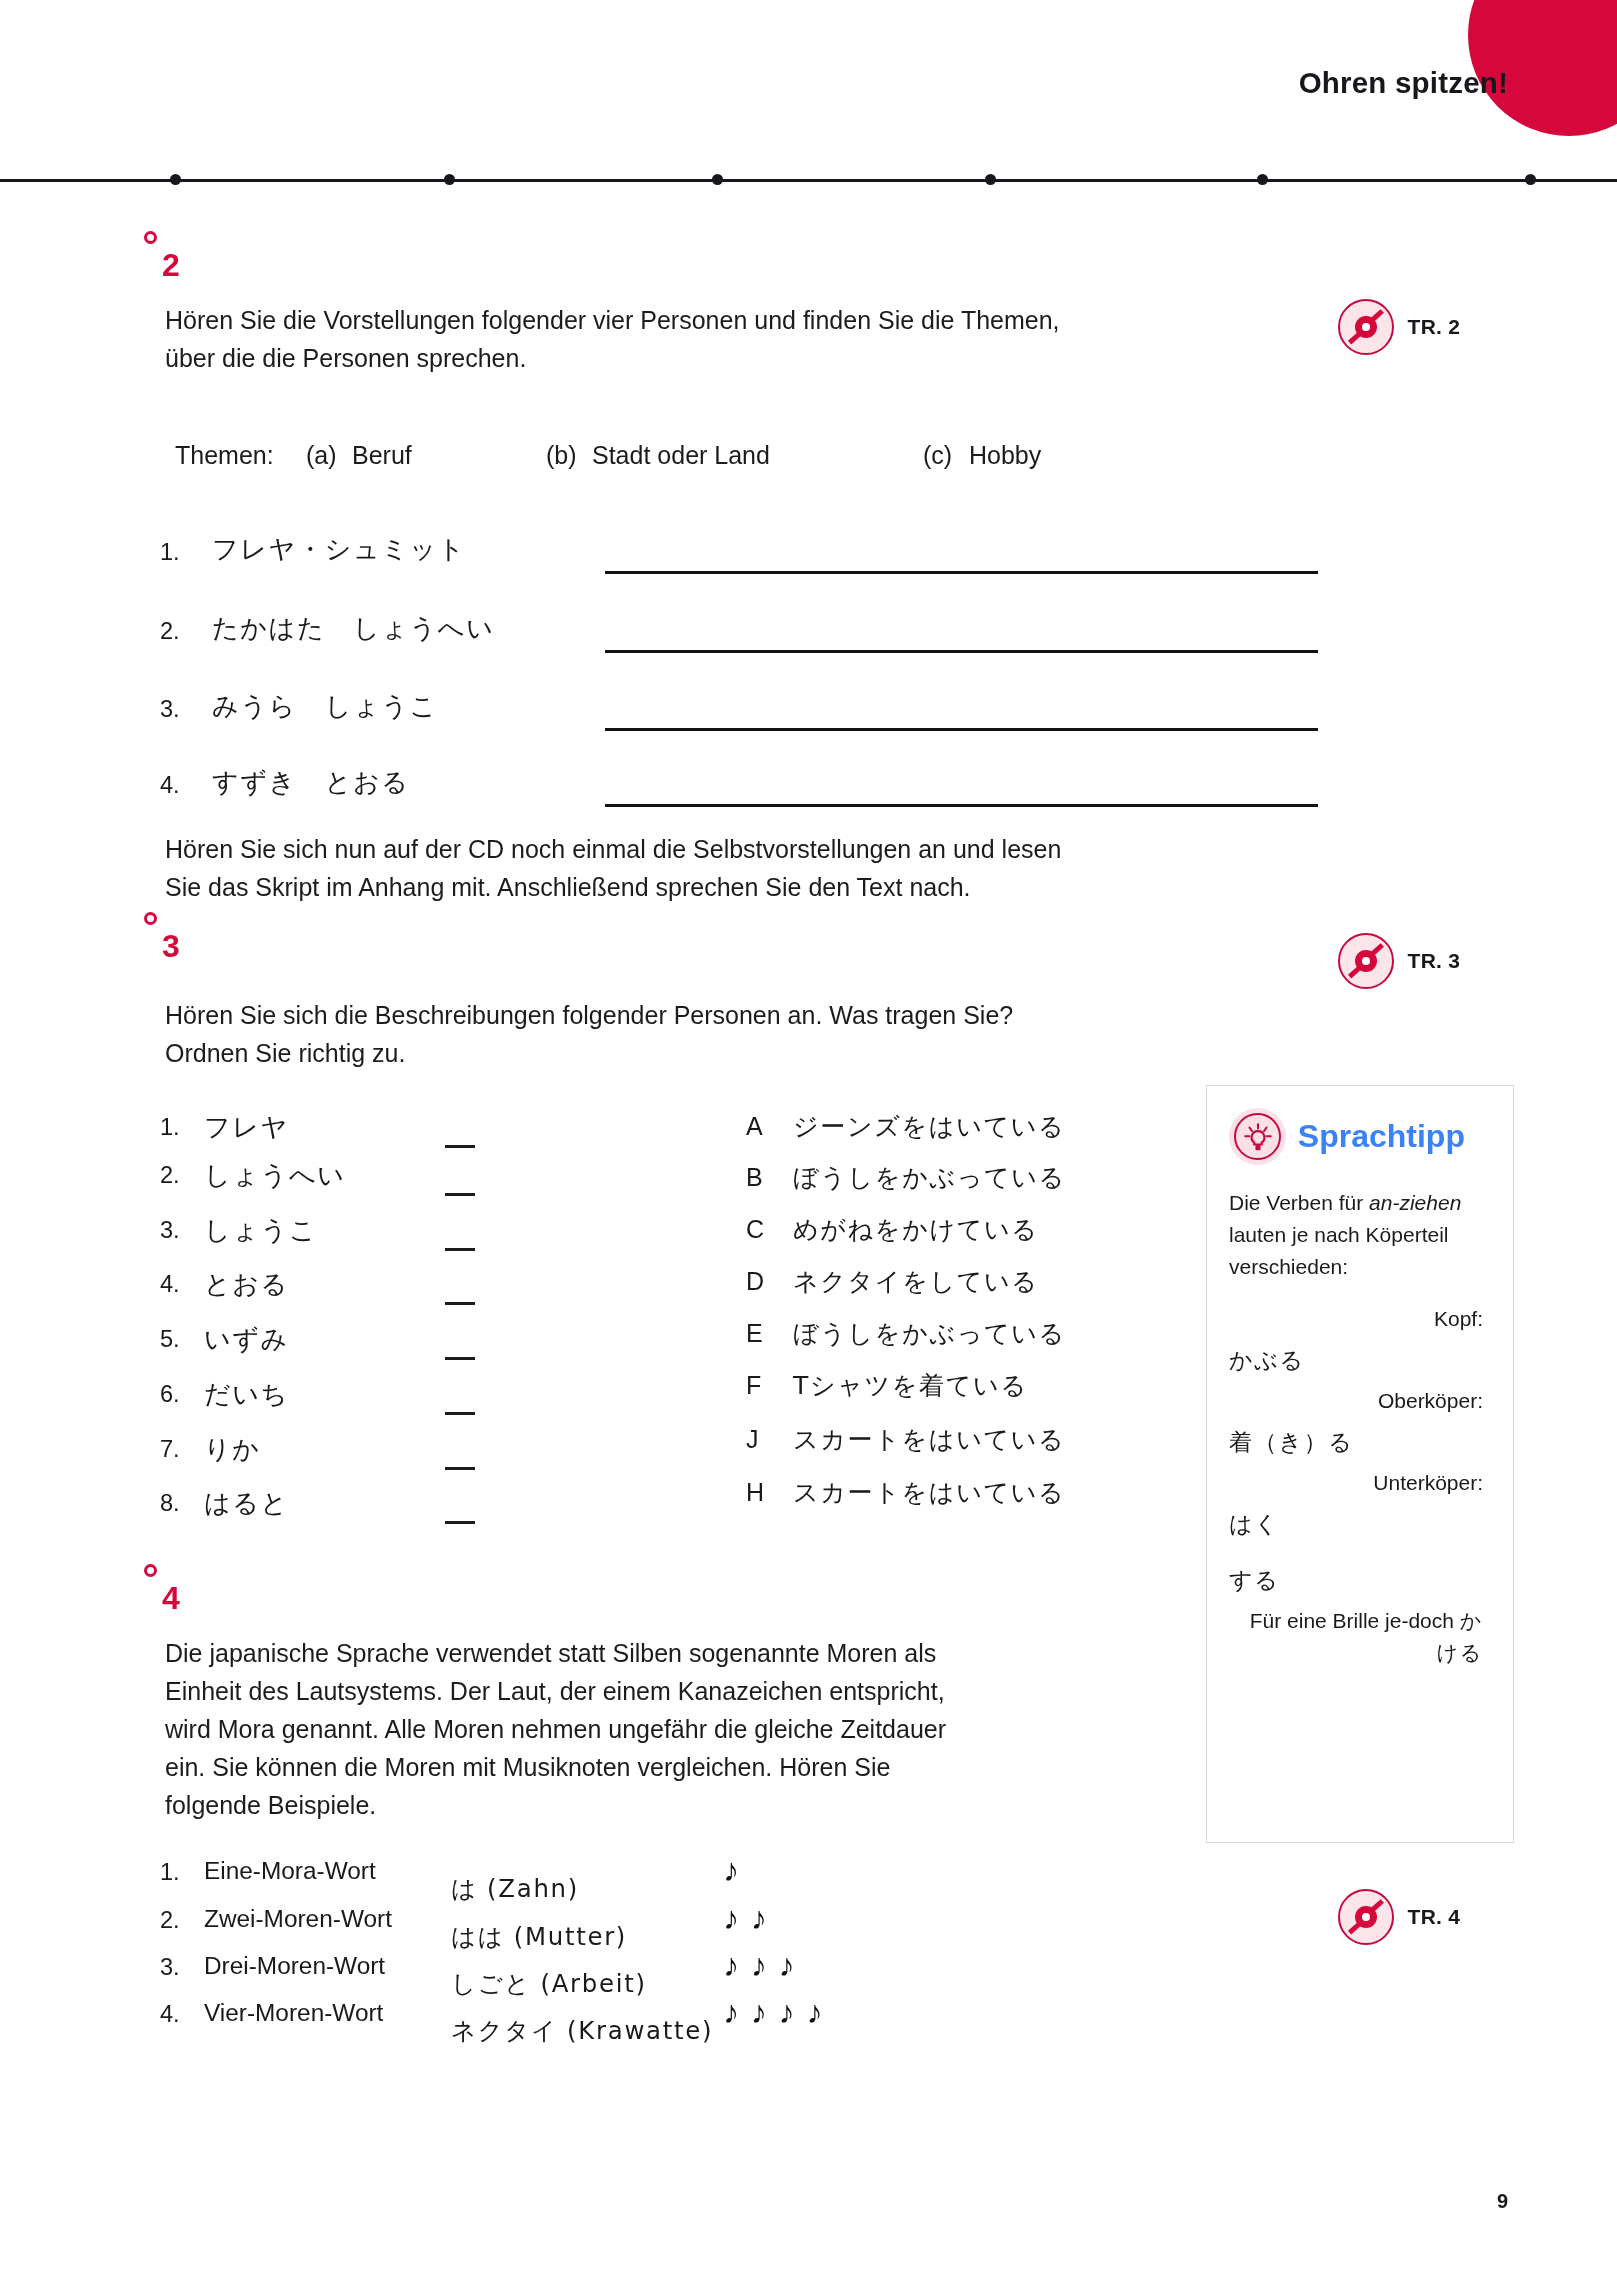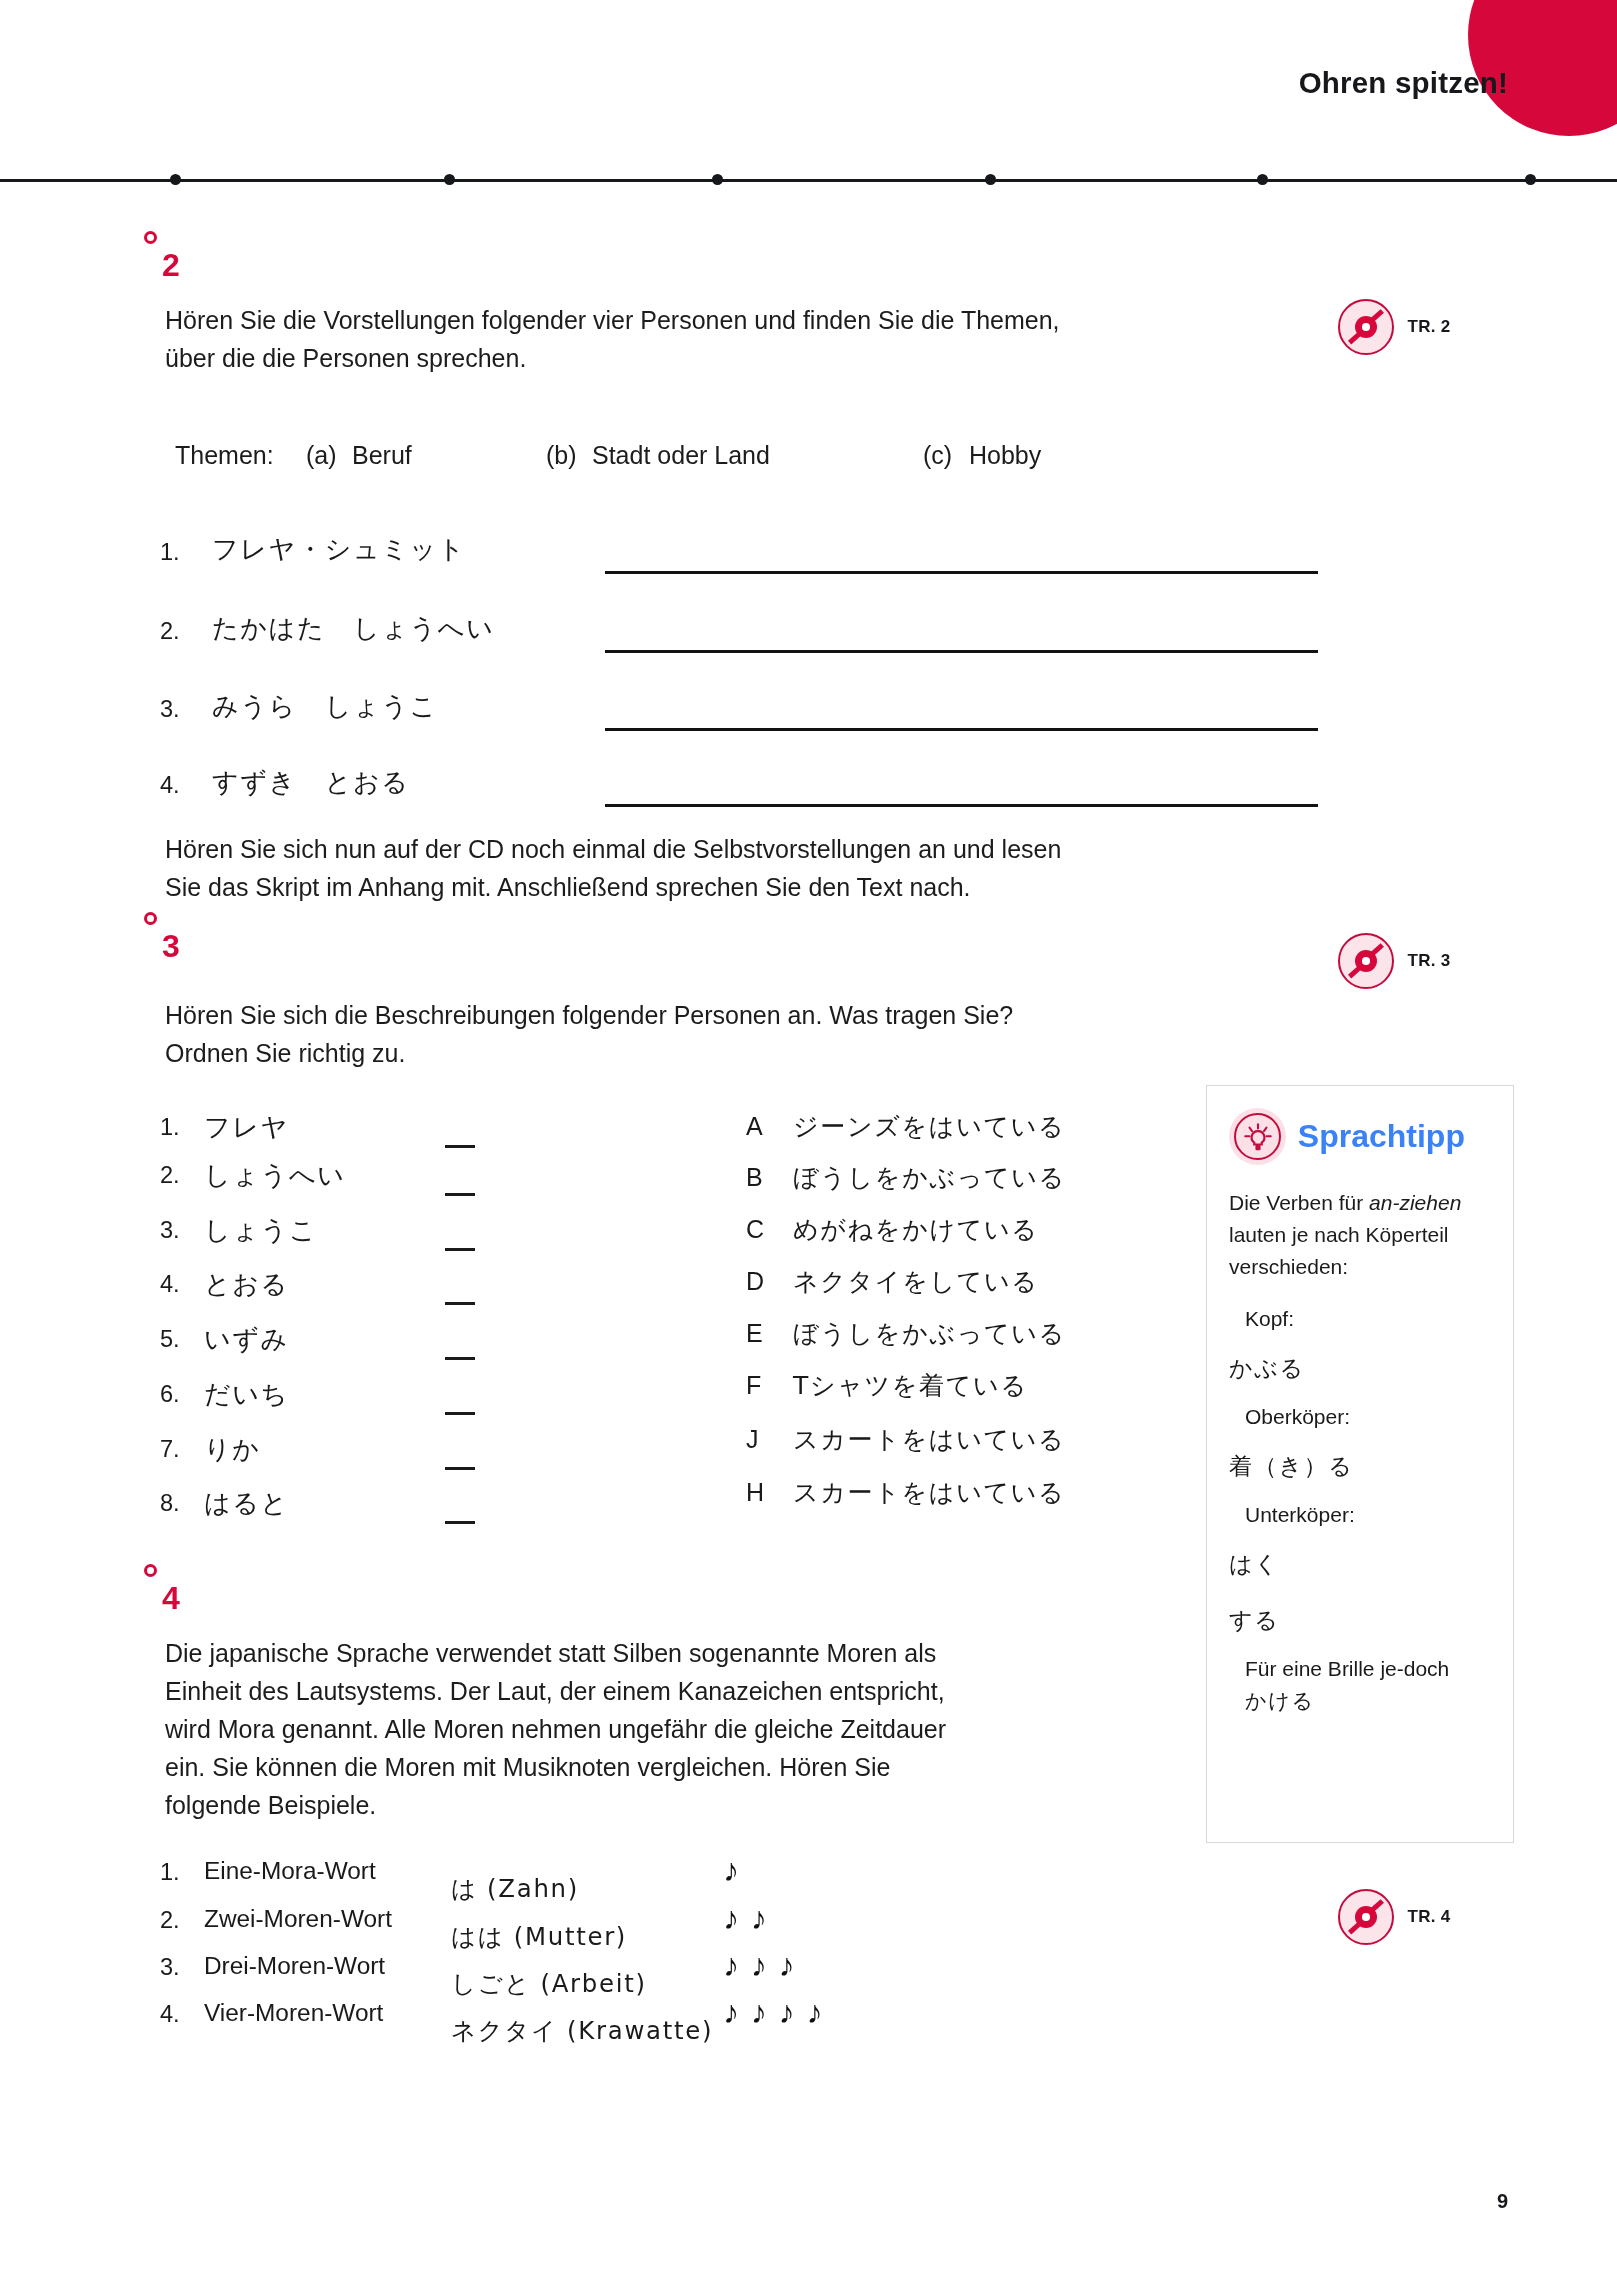--- a/index.html
+++ b/index.html
@@ -60,21 +60,21 @@
     display:flex;align-items:center;justify-content:center;
   }
   .disc .hub{
     width:22px;height:22px;border-radius:50%;
     background:#d6083b;display:flex;align-items:center;justify-content:center;
   }
   .disc .hub i{width:7.6px;height:7.6px;border-radius:50%;background:#fff;display:block;}
   .disc .sl{position:absolute;width:12.6px;height:5px;background:#d6083b;}
   .disc .sl1{top:11.8px;right:8.4px;transform:rotate(-42deg);}
   .disc .sl2{bottom:11.8px;left:8.4px;transform:rotate(-42deg);}
-  .track-label{font-size:17px;font-weight:bold;color:#17181c;letter-spacing:0.3px;white-space:nowrap;}
+  .track-label{font-size:21px;font-weight:bold;color:#17181c;letter-spacing:0.3px;white-space:nowrap;}
 
   
   .jp{
     font-family:"DejaVu Sans","Liberation Sans",sans-serif;
     font-weight:400;
     letter-spacing:1.7px;
   }
 
   
   .n2row{position:absolute;left:160px;width:1179px;height:45px;}
@@ -104,21 +104,21 @@
   }
   .bulb-ring{
     position:absolute;left:5px;top:5px;width:47px;height:47px;
     border-radius:50%;border:2.9px solid #c30b3e;box-sizing:border-box;
   }
   .tip-title{font-size:32px;font-weight:bold;color:#3b82f6;}
   .tip-p{font-size:21px;line-height:32px;color:#1c1c1c;margin:0 0 20px 0;}
   .tip-p.tight{margin-bottom:0;}
   .tip-p em{font-style:italic;}
   .tip-jp{font-size:23px;line-height:34px;margin:0;}
-  .tip-lbl{font-size:21px;line-height:32px;margin:16px;}
+  .tip-lbl{font-size:21px;line-height:32px;margin:8px;text-align:right;}
 
   
   .morarow{position:absolute;left:160px;width:969px;height:40px;}
   .morarow .idx{position:absolute;left:0;top:1.7px;font-size:23.6px;}
   .morarow .kind{position:absolute;left:44px;top:0;font-size:24.4px;}
   .morarow .word{position:absolute;left:291px;top:-1.7px;font-size:24.4px;margin-top:18px;}
   .morarow .notes{position:absolute;left:563px;top:-5px;font-size:32px;letter-spacing:11.8px;color:#111;}
 
   .pagenum{
     position:absolute;right:110px;bottom:71px;

